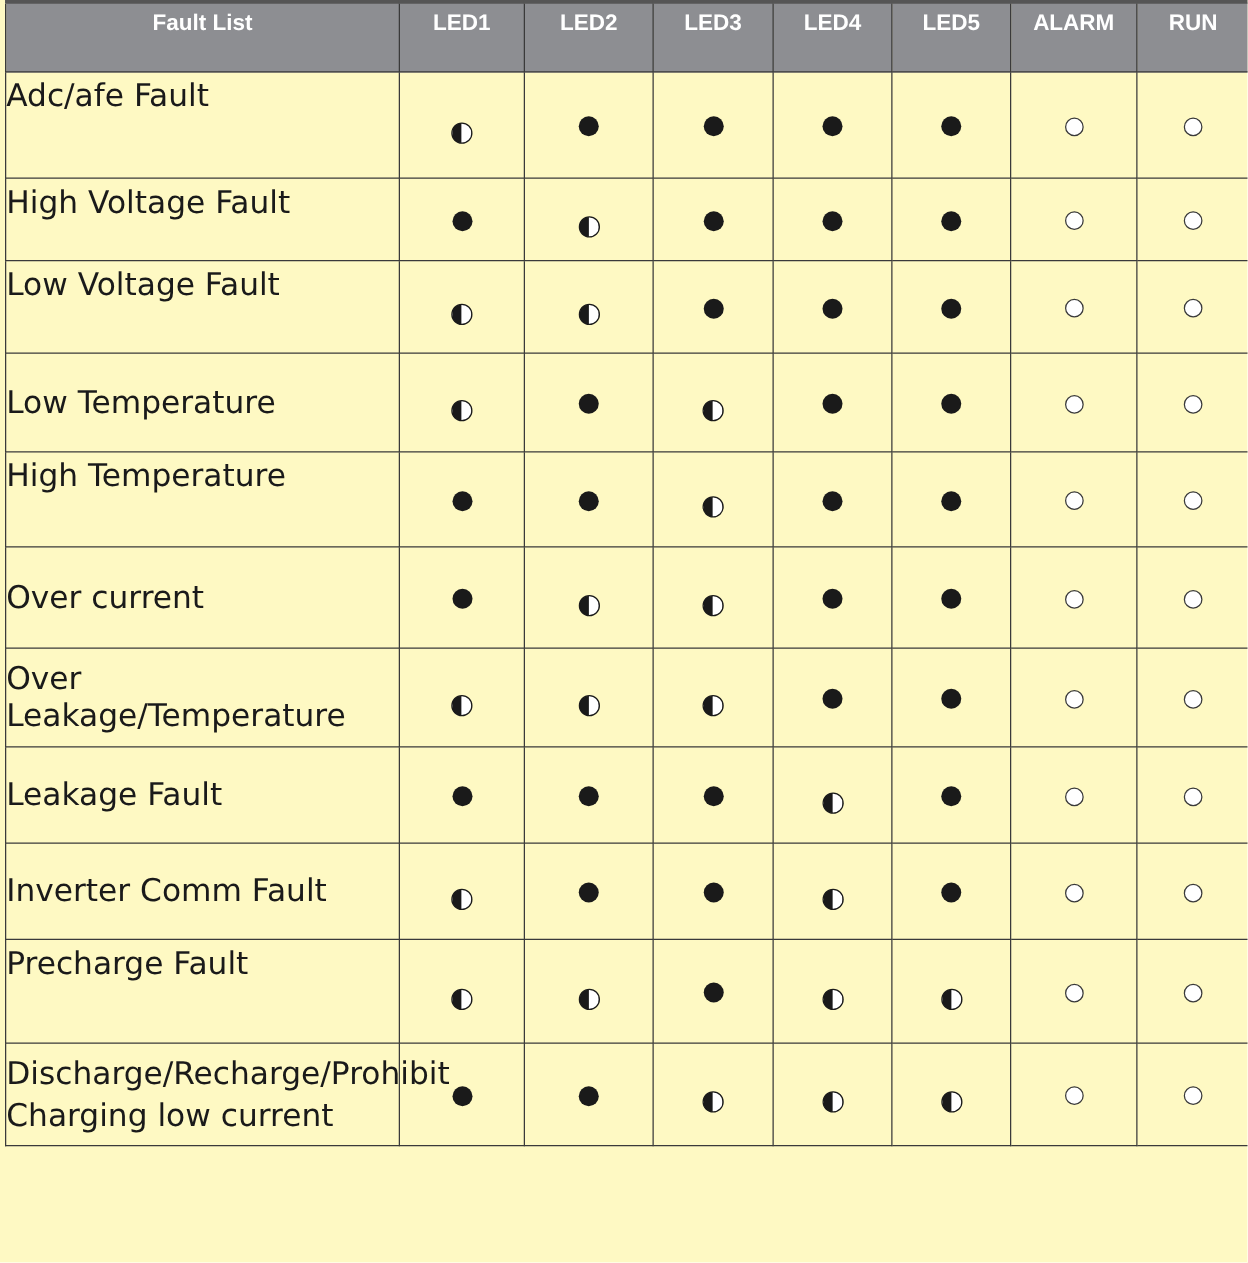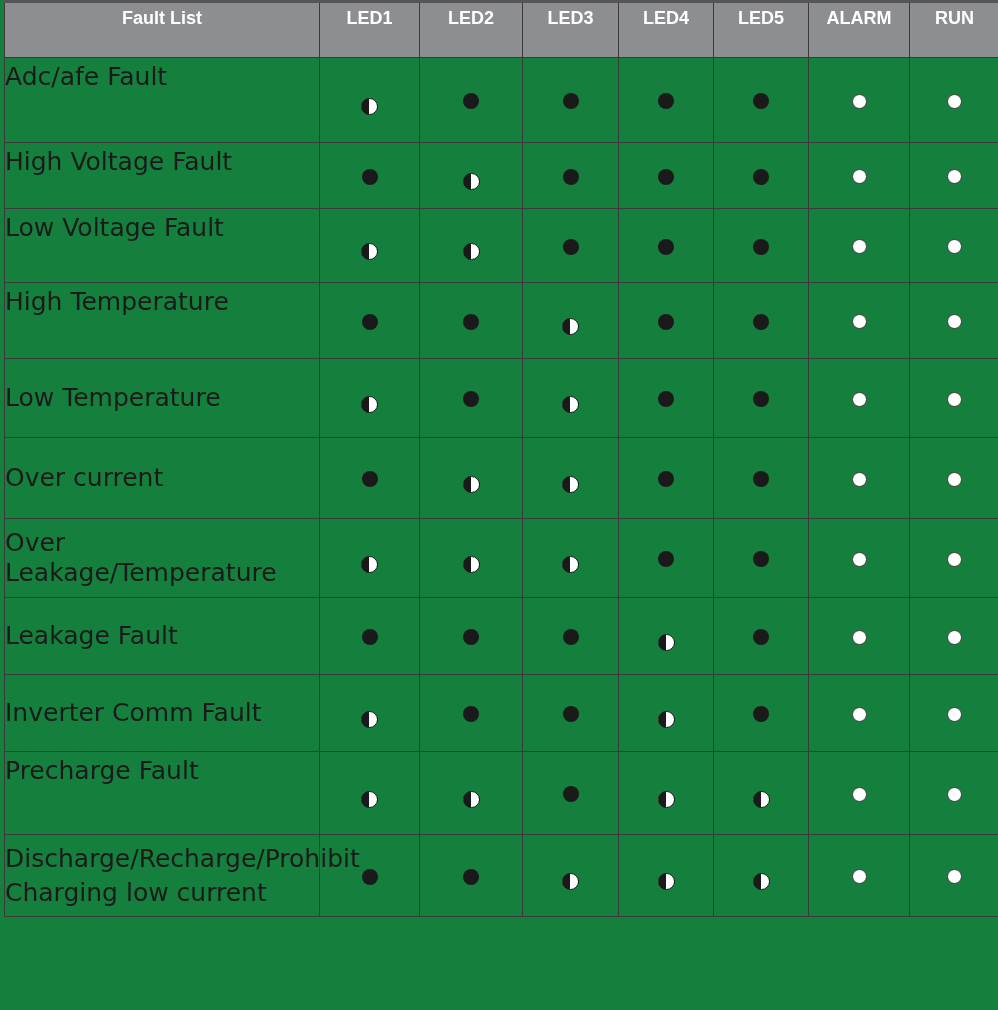--- a/index.html
+++ b/index.html
@@ -1,17 +1,17 @@
 <!DOCTYPE html>
 <html><head>
   <meta charset="utf-8">
   <style>
     html, body { margin: 0; padding: 0; background: #ffffff; }
     body { width: 998px; height: 1010px; overflow: hidden; position: relative; font-family: "DejaVu Sans", sans-serif; }
-    .frame { position: absolute; left: 0; top: 0; width: 998px; height: 1010px; background: #15803d; }
+    .frame { position: absolute; left: 0; top: 0; width: 998px; height: 1010px; background: #fef9c3; }
     table.fault-table {
       position: absolute; left: 4px; top: 0px;
       border-collapse: collapse; table-layout: fixed;
       width: 995px;
     }
     table.fault-table th, table.fault-table td {
       border: 1.5px solid #3a3a3a;
       padding: 0; margin: 0;
     }
     table.fault-table thead th {
@@ -101,37 +101,37 @@
             <div>Low Voltage Fault</div>
           </td>
           <td class="led-cell"><span class="ind flash" title="half-filled circle (LED flashing)" style="margin-top: 12px;"></span></td>
           <td class="led-cell"><span class="ind flash" title="half-filled circle (LED flashing)" style="margin-top: 12px;"></span></td>
           <td class="led-cell"><span class="ind on" title="solid black circle (LED on)"></span></td>
           <td class="led-cell"><span class="ind on" title="solid black circle (LED on)"></span></td>
           <td class="led-cell"><span class="ind on" title="solid black circle (LED on)"></span></td>
           <td class="led-cell"><span class="ind off" title="hollow circle (LED off)"></span></td>
           <td class="led-cell"><span class="ind off" title="hollow circle (LED off)"></span></td>
         </tr>
+        <tr style="height: 79px;">
+          <td class="name-cell mid">
+            <div>Low Temperature</div>
+          </td>
+          <td class="led-cell"><span class="ind flash" title="half-filled circle (LED flashing)" style="margin-top: 12px;"></span></td>
+          <td class="led-cell"><span class="ind on" title="solid black circle (LED on)"></span></td>
+          <td class="led-cell"><span class="ind flash" title="half-filled circle (LED flashing)" style="margin-top: 12px;"></span></td>
+          <td class="led-cell"><span class="ind on" title="solid black circle (LED on)"></span></td>
+          <td class="led-cell"><span class="ind on" title="solid black circle (LED on)"></span></td>
+          <td class="led-cell"><span class="ind off" title="hollow circle (LED off)"></span></td>
+          <td class="led-cell"><span class="ind off" title="hollow circle (LED off)"></span></td>
+        </tr>
         <tr style="height: 76px;">
           <td class="name-cell top">
             <div>High Temperature</div>
           </td>
           <td class="led-cell"><span class="ind on" title="solid black circle (LED on)"></span></td>
-          <td class="led-cell"><span class="ind on" title="solid black circle (LED on)"></span></td>
-          <td class="led-cell"><span class="ind flash" title="half-filled circle (LED flashing)" style="margin-top: 12px;"></span></td>
-          <td class="led-cell"><span class="ind on" title="solid black circle (LED on)"></span></td>
-          <td class="led-cell"><span class="ind on" title="solid black circle (LED on)"></span></td>
-          <td class="led-cell"><span class="ind off" title="hollow circle (LED off)"></span></td>
-          <td class="led-cell"><span class="ind off" title="hollow circle (LED off)"></span></td>
-        </tr>
-        <tr style="height: 79px;">
-          <td class="name-cell mid">
-            <div>Low Temperature</div>
-          </td>
-          <td class="led-cell"><span class="ind flash" title="half-filled circle (LED flashing)" style="margin-top: 12px;"></span></td>
           <td class="led-cell"><span class="ind on" title="solid black circle (LED on)"></span></td>
           <td class="led-cell"><span class="ind flash" title="half-filled circle (LED flashing)" style="margin-top: 12px;"></span></td>
           <td class="led-cell"><span class="ind on" title="solid black circle (LED on)"></span></td>
           <td class="led-cell"><span class="ind on" title="solid black circle (LED on)"></span></td>
           <td class="led-cell"><span class="ind off" title="hollow circle (LED off)"></span></td>
           <td class="led-cell"><span class="ind off" title="hollow circle (LED off)"></span></td>
         </tr>
         <tr style="height: 81px;">
           <td class="name-cell mid">
             <div>Over current</div>

